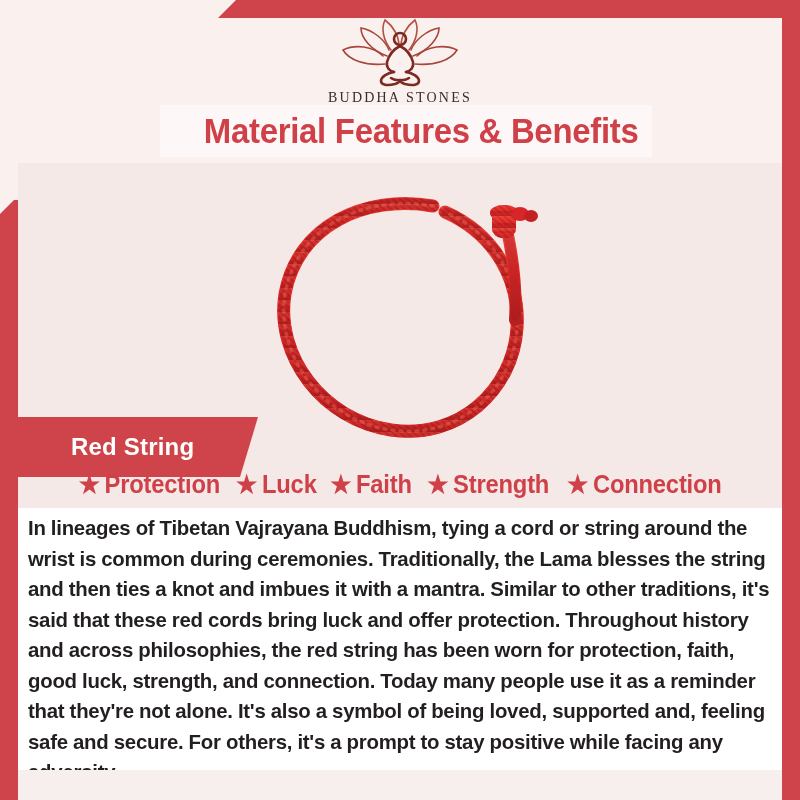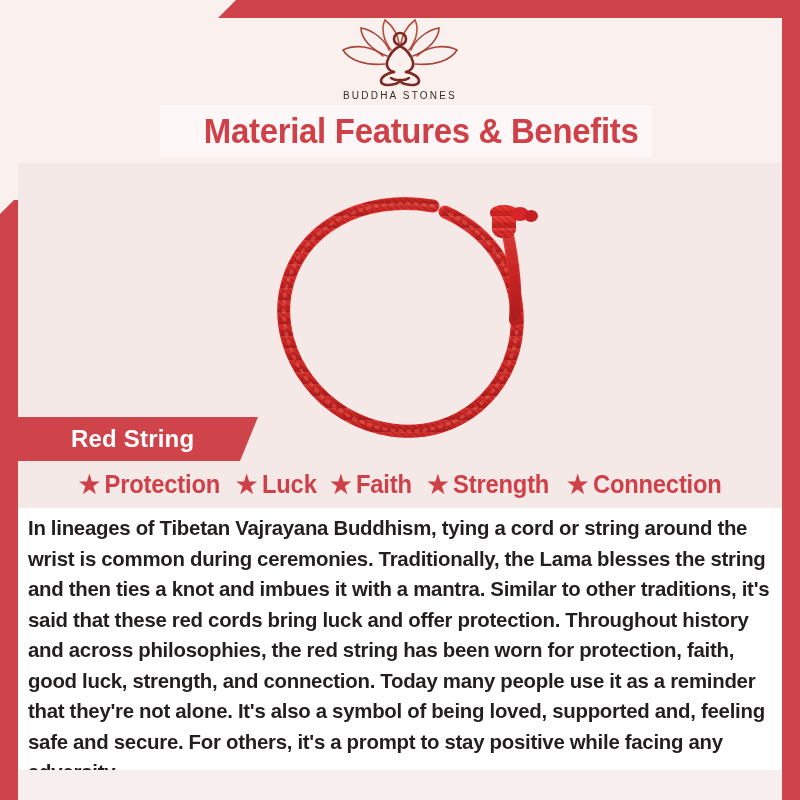--- a/index.html
+++ b/index.html
@@ -56,22 +56,22 @@
   .logo-wrap {
     position: absolute;
     left: 0; right: 0; top: 16px;
     display: flex;
     flex-direction: column;
     align-items: center;
   }
   .logo-mark { width: 150px; height: 72px; display: block; }
   .logo-word {
     margin-top: 2px;
-    font-family: Liberation Sans, sans-serif;
-    font-size: 10px;
+    font-family: Liberation Serif, serif;
+    font-size: 14px;
     letter-spacing: 2.2px;
     color: #3a2b28;
     font-weight: 400;
   }
 
   
   .title-box {
     position: absolute;
     left: 160px; top: 105px;
     width: 492px; height: 52px;
@@ -95,21 +95,21 @@
     position: absolute;
     left: 245px; top: 168px;
     width: 340px; height: 295px;
   }
   .product svg { display: block; width: 100%; height: 100%; }
 
   
   .name-banner {
     position: absolute;
     left: 18px; top: 417px;
-    width: 240px; height: 44px;
+    width: 240px; height: 60px;
     background: #cf434b;
     clip-path: polygon(0 0, 100% 0, calc(100% - 18px) 100%, 0 100%);
     display: flex;
     align-items: center;
   }
   .name-text {
     margin-left: 53px;
     color: #ffffff;
     font-size: 24px;
     font-weight: bold;

